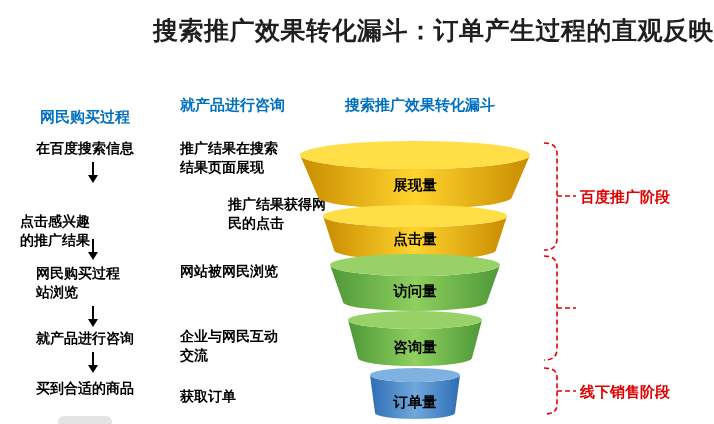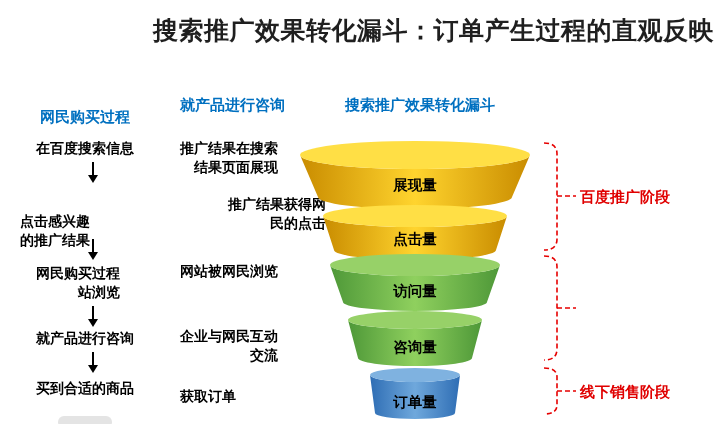--- a/index.html
+++ b/index.html
@@ -8,21 +8,21 @@
   .canvas { position:relative; width:714px; height:424px; background:#ffffff; overflow:hidden; }
 
   .title {
     position:absolute; top:14px; left:0; width:714px;
     text-align:right; font-size:25px; font-weight:bold; color:#1f1f1f;
     letter-spacing:0.5px; white-space:nowrap;
   }
   .col-header { position:absolute; font-size:15px; font-weight:bold; color:#0070C0; white-space:nowrap; }
   .step {
     position:absolute; font-size:14px; font-weight:bold; color:#000;
-    line-height:19px; white-space:pre-line;text-align:right;
+    line-height:19px; white-space:pre-line;
   }
   .down-arrow { position:absolute; width:2px; height:13px; background:#000; }
   .down-arrow::after {
     content:""; position:absolute; top:13px; left:-4px;
     border:5px solid transparent; border-top:8px solid #000;
   }
   .stage-label { position:absolute; font-size:15px; font-weight:bold; color:#E00000; white-space:nowrap; }
   .abs-svg { position:absolute; }
   .funnel-label { font-size:14.5px; font-weight:bold; fill:#000; }
   .edge-frag { position:absolute; left:58px; top:416px; width:54px; height:12px; background:#E4E4E4; border-radius:6px; }

